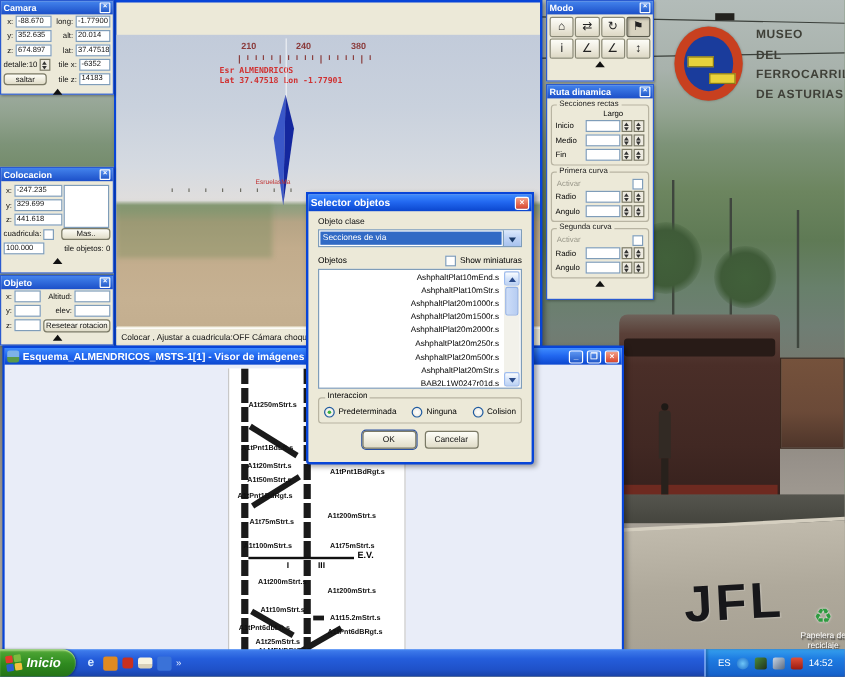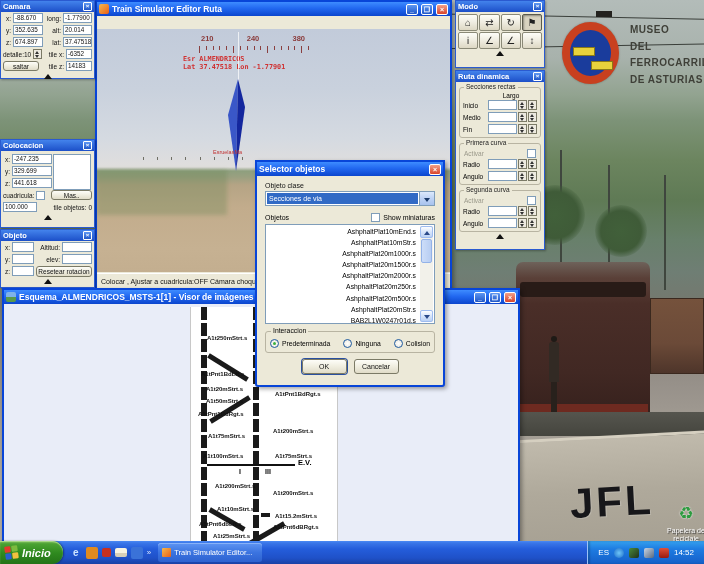--- a/index.html
+++ b/index.html
@@ -175,27 +175,20 @@
   <div class="person-head"></div>
   <div class="person-legs"></div>
   <div class="jfl">JFL</div>
   <div class="bin">♻</div>
   <div class="bin-label">
     <div>Papelera de</div>
     <div>reciclaje</div>
   </div>
 
   <div class="win editor">
-    <div class="tbar">
-      <span class="appico" style="background:linear-gradient(135deg,#F6B84C,#E86018)"></span>
-      <span class="ttl">Train Simulator Editor Ruta</span>
-      <span class="cbtn">_</span>
-      <span class="cbtn">❐</span>
-      <span class="cbtn close">×</span>
-    </div>
     <div class="viewport">
       <div class="green-patch"></div>
       <div id="compass-nums">
           <span class="cnum">210</span>
           <span class="cnum">240</span>
           <span class="cnum">380</span>
         </div>
       <div id="compass-ticks">
           <span class="tick tall"></span>
           <span class="tick"></span>
@@ -583,24 +576,20 @@
       <span>Inicio</span>
     </div>
     <div class="ql">
       <span class="qicon" style="color:#CFE4FF">e</span>
       <span class="qicon" style="background:#E08A20"></span>
       <span class="qicon" style="background:#C83020;width:9px;height:9px"></span>
       <span class="qicon" style="background:linear-gradient(180deg,#F8F4E0 60%,#D8D0B8 60%);width:12px;height:9px"></span>
       <span class="qicon" style="background:#3A72D8"></span>
       <span class="chev">»</span>
     </div>
-    <div class="task">
-      <span class="ticon" style="background:linear-gradient(135deg,#F6B84C,#E86018)"></span>
-      <span>Train Simulator Editor...</span>
-    </div>
     <div class="tray">
       <span>ES</span>
       <span class="tico" style="background:radial-gradient(circle,#6EC6F8,#1A6AC8);border-radius:50%"></span>
       <span class="tico" style="background:linear-gradient(135deg,#4A8A3A,#20301A)"></span>
       <span class="tico" style="background:linear-gradient(135deg,#C8D4E4,#5A6A80)"></span>
       <span class="tico" style="background:linear-gradient(180deg,#E05038,#9A1A10)"></span>
       <span>14:52</span>
     </div>
   </div>
 </div>

